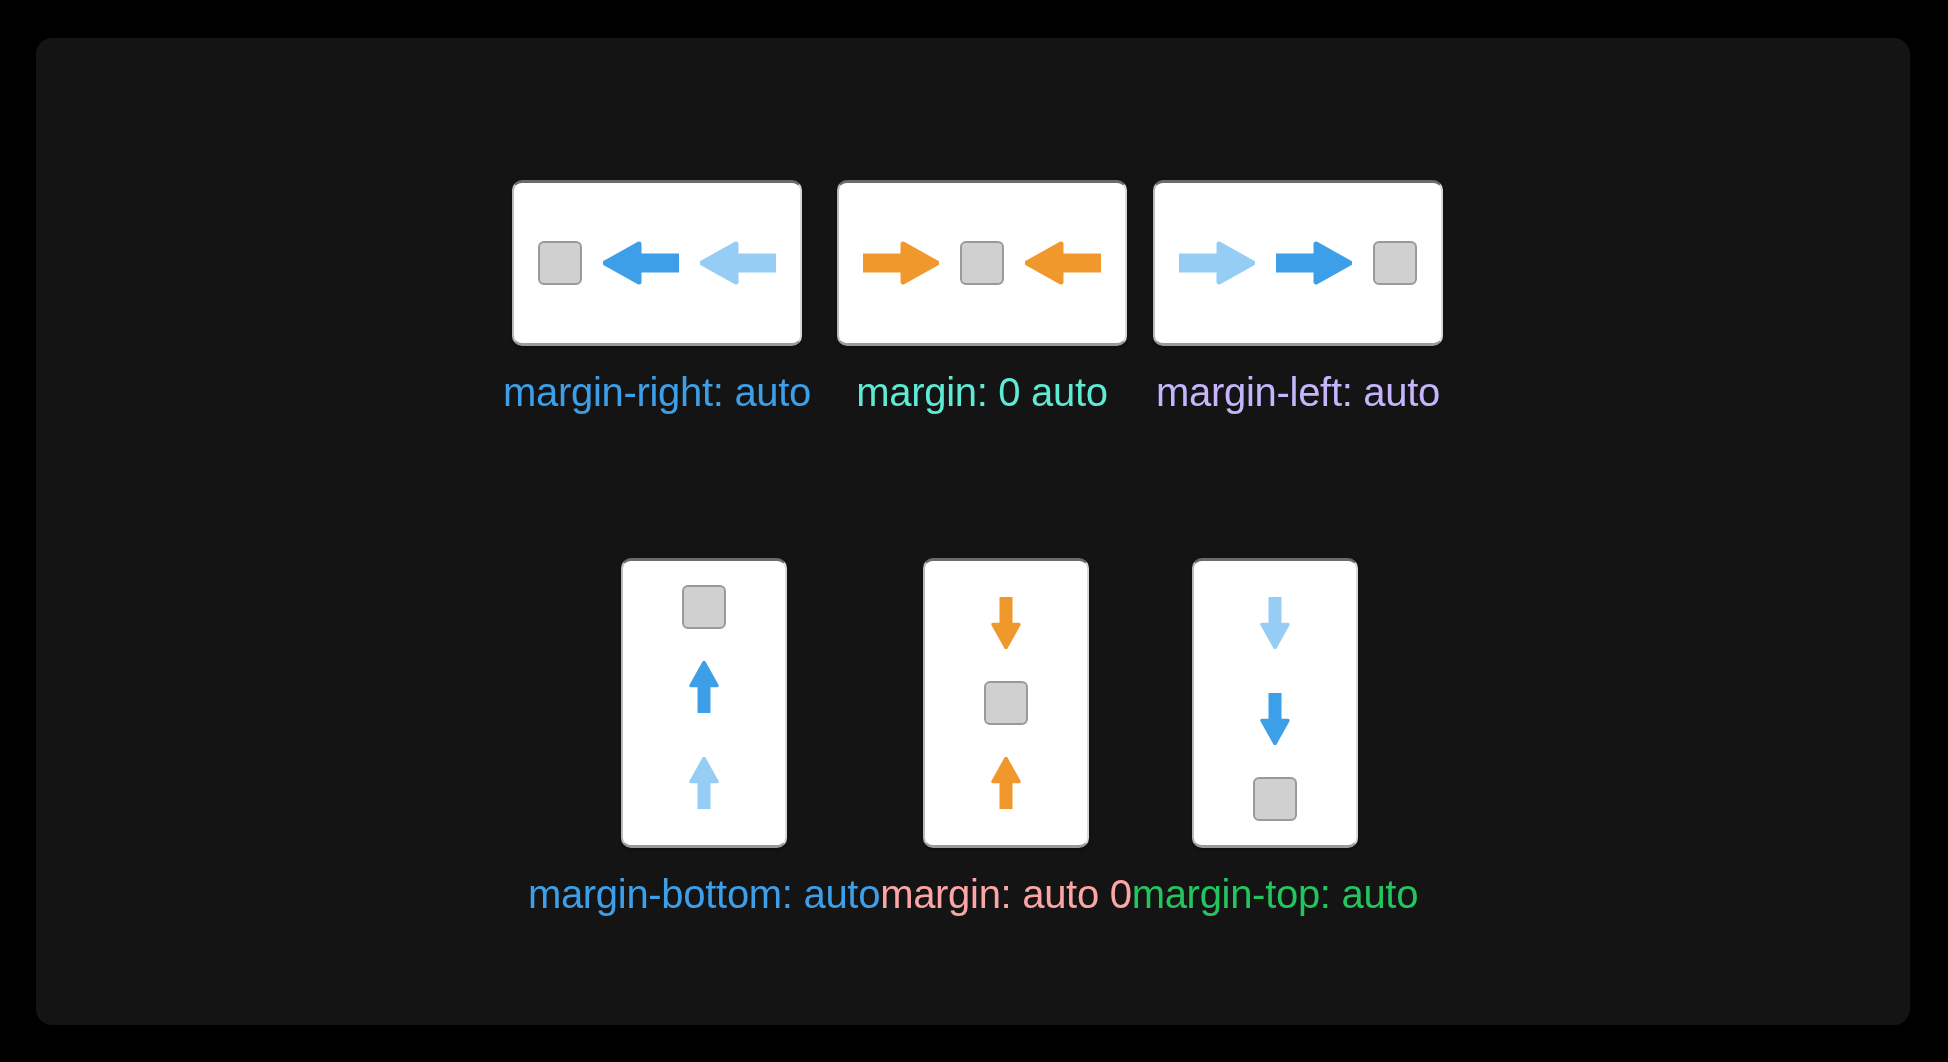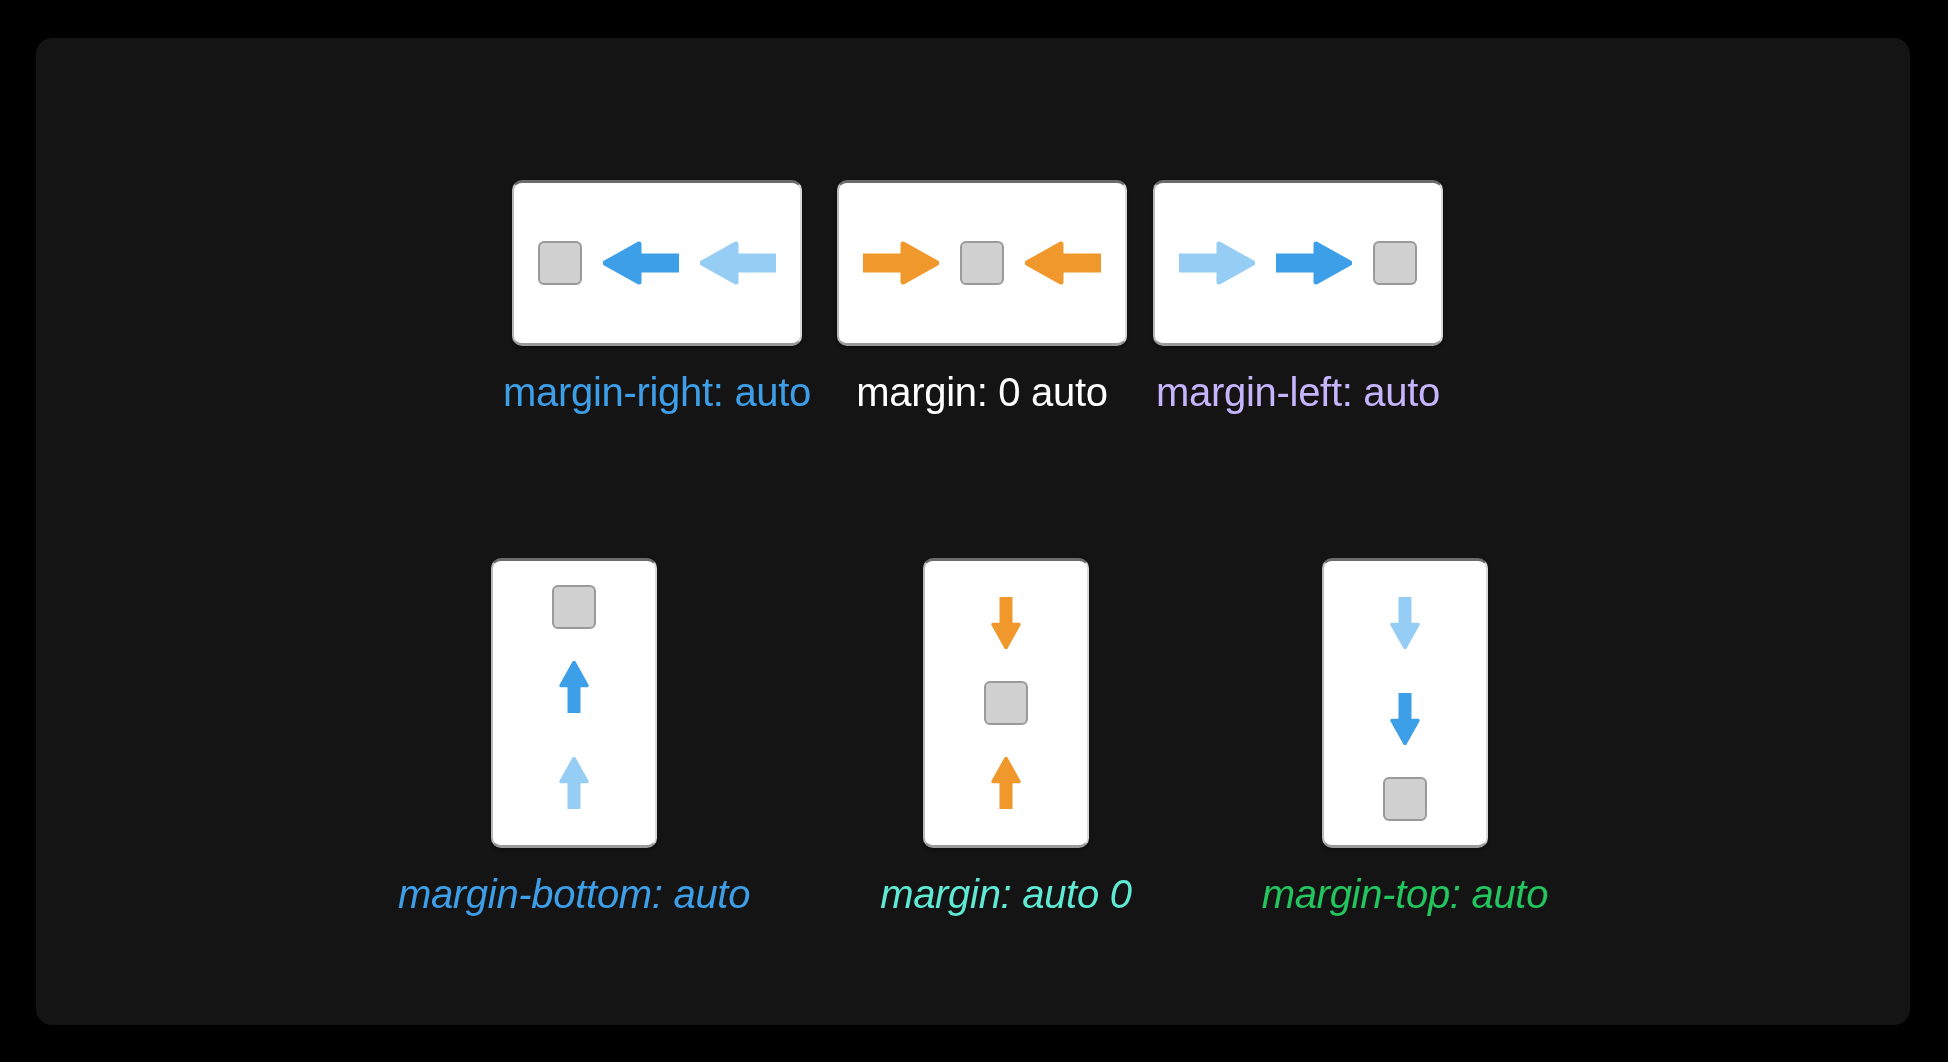--- a/index.html
+++ b/index.html
@@ -47,22 +47,20 @@
     top: 142px;
     width: 1874px;
     gap: 26px;
   }
 
   
   #row-vertical {
     left: 0;
     top: 520px;
     width: 1874px;
-    gap: 130px;
-    font-style: italic;
   }
 
   .demo {
     display: flex;
     flex-direction: column;
     align-items: center;
   }
 
   .card {
     background: #ffffff;
@@ -143,21 +141,21 @@
         <div class="demo">
           <div class="card horizontal" style="background: rgb(255, 255, 255);">
             <svg viewBox="0 0 76 52" width="76" height="52" class="arrow h" style="transform: rotate(0deg);">
               <path d="M 0 19 L 40 19 L 40 7 L 74 26 L 40 45 L 40 33 L 0 33 Z" fill="#f0982c" stroke="#f0982c" stroke-width="5" stroke-linejoin="round"></path>
             </svg>
             <div class="box" style="background: rgb(208, 208, 208); border-color: rgb(154, 154, 154);"></div>
             <svg viewBox="0 0 76 52" width="76" height="52" class="arrow h" style="transform: rotate(180deg);">
               <path d="M 0 19 L 40 19 L 40 7 L 74 26 L 40 45 L 40 33 L 0 33 Z" fill="#f0982c" stroke="#f0982c" stroke-width="5" stroke-linejoin="round"></path>
             </svg>
           </div>
-          <div class="caption orange" style="color: #ffffff;">margin: 0 auto</div>
+          <div class="caption orange" style="color: #5eead4;">margin: 0 auto</div>
         </div>
         <div class="demo">
           <div class="card horizontal" style="background: rgb(255, 255, 255);">
             <svg viewBox="0 0 76 52" width="76" height="52" class="arrow h" style="transform: rotate(0deg);">
               <path d="M 0 19 L 40 19 L 40 7 L 74 26 L 40 45 L 40 33 L 0 33 Z" fill="#96cdf5" stroke="#96cdf5" stroke-width="5" stroke-linejoin="round"></path>
             </svg>
             <svg viewBox="0 0 76 52" width="76" height="52" class="arrow h" style="transform: rotate(0deg);">
               <path d="M 0 19 L 40 19 L 40 7 L 74 26 L 40 45 L 40 33 L 0 33 Z" fill="#3d9fe8" stroke="#3d9fe8" stroke-width="5" stroke-linejoin="round"></path>
             </svg>
             <div class="box" style="background: rgb(208, 208, 208); border-color: rgb(154, 154, 154);"></div>
@@ -181,21 +179,21 @@
         <div class="demo">
           <div class="card vertical" style="background: rgb(255, 255, 255);">
             <svg viewBox="0 0 76 52" width="52" height="76" class="arrow v" style="transform: rotate(90deg);">
               <path d="M 0 19 L 40 19 L 40 7 L 74 26 L 40 45 L 40 33 L 0 33 Z" fill="#f0982c" stroke="#f0982c" stroke-width="5" stroke-linejoin="round"></path>
             </svg>
             <div class="box" style="background: rgb(208, 208, 208); border-color: rgb(154, 154, 154);"></div>
             <svg viewBox="0 0 76 52" width="52" height="76" class="arrow v" style="transform: rotate(270deg);">
               <path d="M 0 19 L 40 19 L 40 7 L 74 26 L 40 45 L 40 33 L 0 33 Z" fill="#f0982c" stroke="#f0982c" stroke-width="5" stroke-linejoin="round"></path>
             </svg>
           </div>
-          <div class="caption orange" style="color: #5eead4;">margin: auto 0</div>
+          <div class="caption orange" style="color: #fca5a5;">margin: auto 0</div>
         </div>
         <div class="demo">
           <div class="card vertical" style="background: rgb(255, 255, 255);">
             <svg viewBox="0 0 76 52" width="52" height="76" class="arrow v" style="transform: rotate(90deg);">
               <path d="M 0 19 L 40 19 L 40 7 L 74 26 L 40 45 L 40 33 L 0 33 Z" fill="#96cdf5" stroke="#96cdf5" stroke-width="5" stroke-linejoin="round"></path>
             </svg>
             <svg viewBox="0 0 76 52" width="52" height="76" class="arrow v" style="transform: rotate(90deg);">
               <path d="M 0 19 L 40 19 L 40 7 L 74 26 L 40 45 L 40 33 L 0 33 Z" fill="#3d9fe8" stroke="#3d9fe8" stroke-width="5" stroke-linejoin="round"></path>
             </svg>
             <div class="box" style="background: rgb(208, 208, 208); border-color: rgb(154, 154, 154);"></div>

